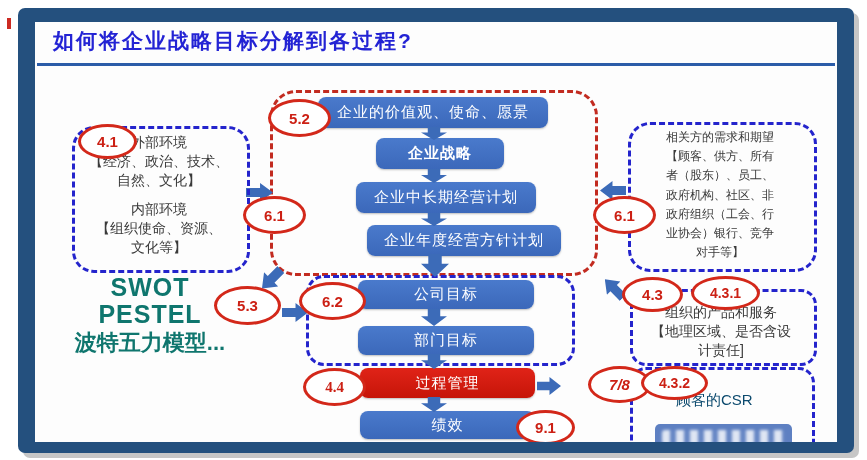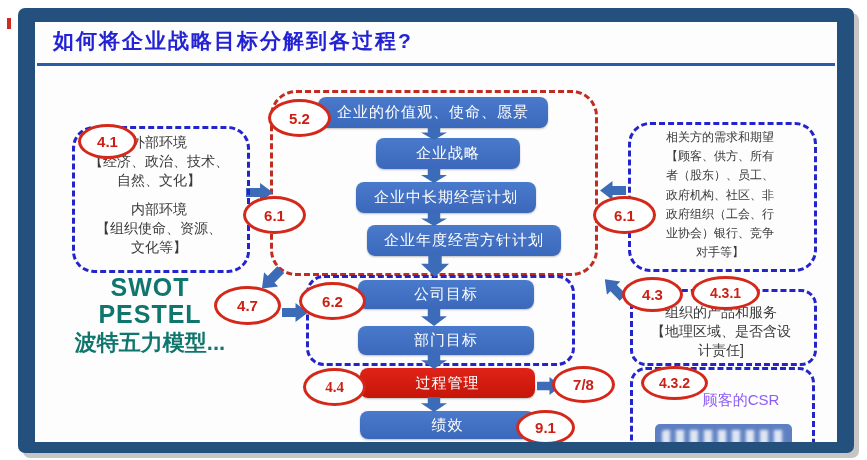--- a/index.html
+++ b/index.html
@@ -35,21 +35,21 @@
   .txtblock{position:absolute;text-align:center;color:#3a3a3a;}
   .env-lines div{font-size:14px;line-height:19px;}
   .env-lines .gap{height:10px;}
   .stak-lines div{font-size:12px;line-height:19.2px;}
   .prod-lines div{font-size:14px;line-height:19px;}
 
   .tools{position:absolute;left:20px;top:252px;width:190px;text-align:center;color:#0f766e;font-weight:bold;}
   .tools .lat{font-size:25px;line-height:27px;letter-spacing:1px;}
   .tools .chn{font-size:22px;line-height:29px;}
 
-  .csr-label{position:absolute;left:641px;top:369px;width:130px;font-size:15px;color:#8b5cf6;text-align:center;}
+  .csr-label{position:absolute;left:641px;top:369px;width:130px;font-size:15px;color:#0c4a6e;}
   .watermark{position:absolute;left:620px;top:402px;width:137px;height:26px;background:#5E80C2;border-radius:5px;
              overflow:hidden;filter:blur(.4px);}
   .watermark::after{content:"";position:absolute;left:7px;top:6px;right:7px;bottom:6px;
              background:repeating-linear-gradient(90deg,rgba(255,255,255,.8) 0 8px,rgba(255,255,255,.05) 8px 14px);
              filter:blur(1.6px);border-radius:3px;}
 </style>
 </head>
 <body>
 
 <div class="page">
@@ -57,21 +57,21 @@
 
   <div class="slide">
     <div class="content">
 
       <div class="title">如何将企业战略目标分解到各过程?</div>
       <div class="title-underline"></div>
 
       <div class="dashed-red" style="left:235px;top:68px;width:322px;height:180px;"></div>
 
       <div class="fbox" style="left:283px;top:75px;width:230px;height:31px;">企业的价值观、使命、愿景</div>
-      <div class="fbox" style="left:341px;top:116px;width:144px;height:31px;">企业战略</div>
+      <div class="fbox" style="left:341px;top:116px;width:128px;height:31px;font-weight:bold;">企业战略</div>
       <div class="fbox" style="left:321px;top:160px;width:180px;height:31px;">企业中长期经营计划</div>
       <div class="fbox" style="left:332px;top:203px;width:194px;height:31px;">企业年度经营方针计划</div>
 
       <div class="dashed-blue" style="left:271px;top:253px;width:263px;height:85px;"></div>
       <div class="fbox" style="left:323px;top:258px;width:176px;height:29px;">公司目标</div>
       <div class="fbox" style="left:323px;top:304px;width:176px;height:29px;">部门目标</div>
       <div class="fbox red" style="left:325px;top:346px;width:175px;height:30px;">过程管理</div>
       <div class="fbox" style="left:325px;top:389px;width:175px;height:28px;">绩效</div>
 
       <div class="arr arr-down" style="left:386px;top:105px;width:26px;height:13px;"></div>
@@ -125,24 +125,24 @@
       </div>
 
       <div class="dashed-blue" style="left:595px;top:345px;width:179px;height:90px;border-radius:16px;"></div>
       <div class="csr-label">顾客的CSR</div>
       <div class="watermark"></div>
 
       <div class="badge" style="left:233px;top:77px;width:57px;height:32px;">5.2</div>
       <div class="badge" style="left:43px;top:102px;width:53px;height:29px;">4.1</div>
       <div class="badge" style="left:208px;top:174px;width:57px;height:32px;">6.1</div>
       <div class="badge" style="left:558px;top:174px;width:57px;height:32px;">6.1</div>
-      <div class="badge" style="left:179px;top:264px;width:61px;height:33px;">4.7</div>
+      <div class="badge" style="left:179px;top:264px;width:61px;height:33px;">5.3</div>
       <div class="badge" style="left:264px;top:260px;width:61px;height:32px;">6.2</div>
       <div class="badge" style="left:587px;top:255px;width:55px;height:29px;">4.3</div>
       <div class="badge" style="left:656px;top:254px;width:63px;height:28px;font-size:14px;">4.3.1</div>
       <div class="badge" style="left:268px;top:346px;width:57px;height:32px;font-family:Liberation Serif, serif;">4.4</div>
-      <div class="badge" style="left:517px;top:344px;width:57px;height:31px;">7/8</div>
+      <div class="badge" style="left:553px;top:344px;width:57px;height:31px;font-style:italic;">7/8</div>
       <div class="badge" style="left:606px;top:344px;width:61px;height:28px;font-size:14px;text-align:right;">4.3.2</div>
       <div class="badge" style="left:481px;top:388px;width:53px;height:29px;">9.1</div>
 
     </div>
   </div>
 </div>
 
 </body></html>

